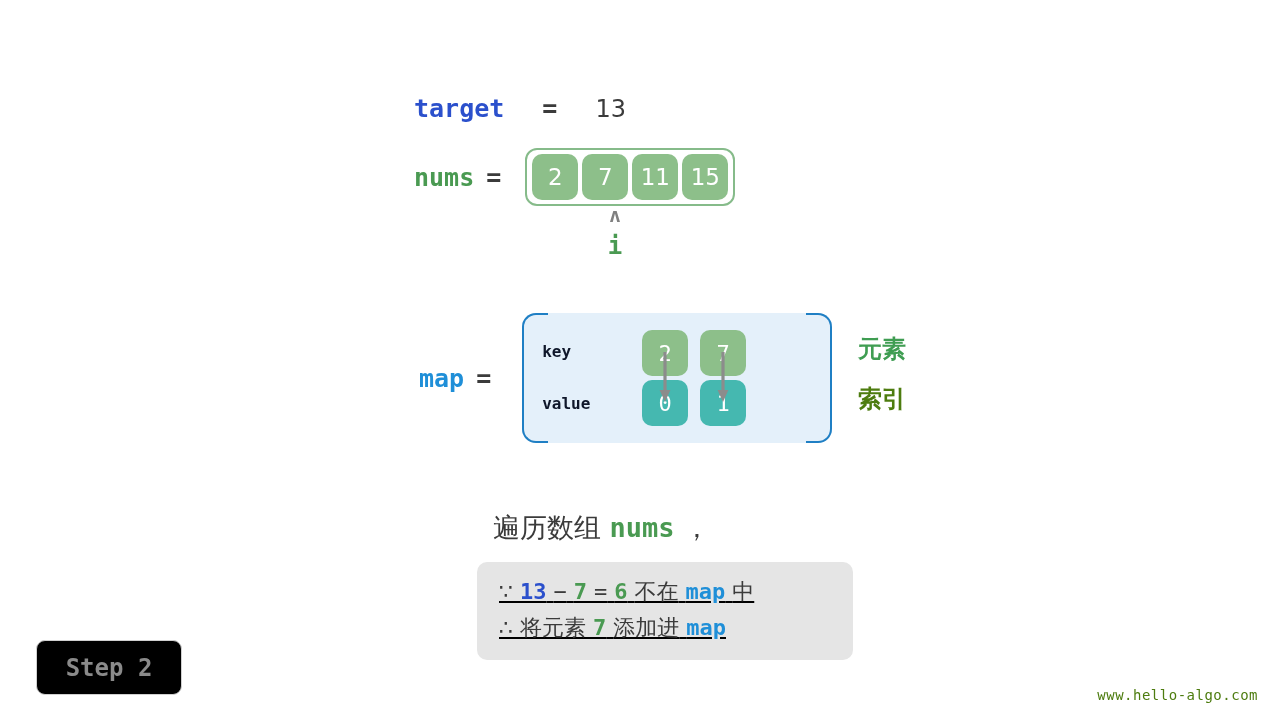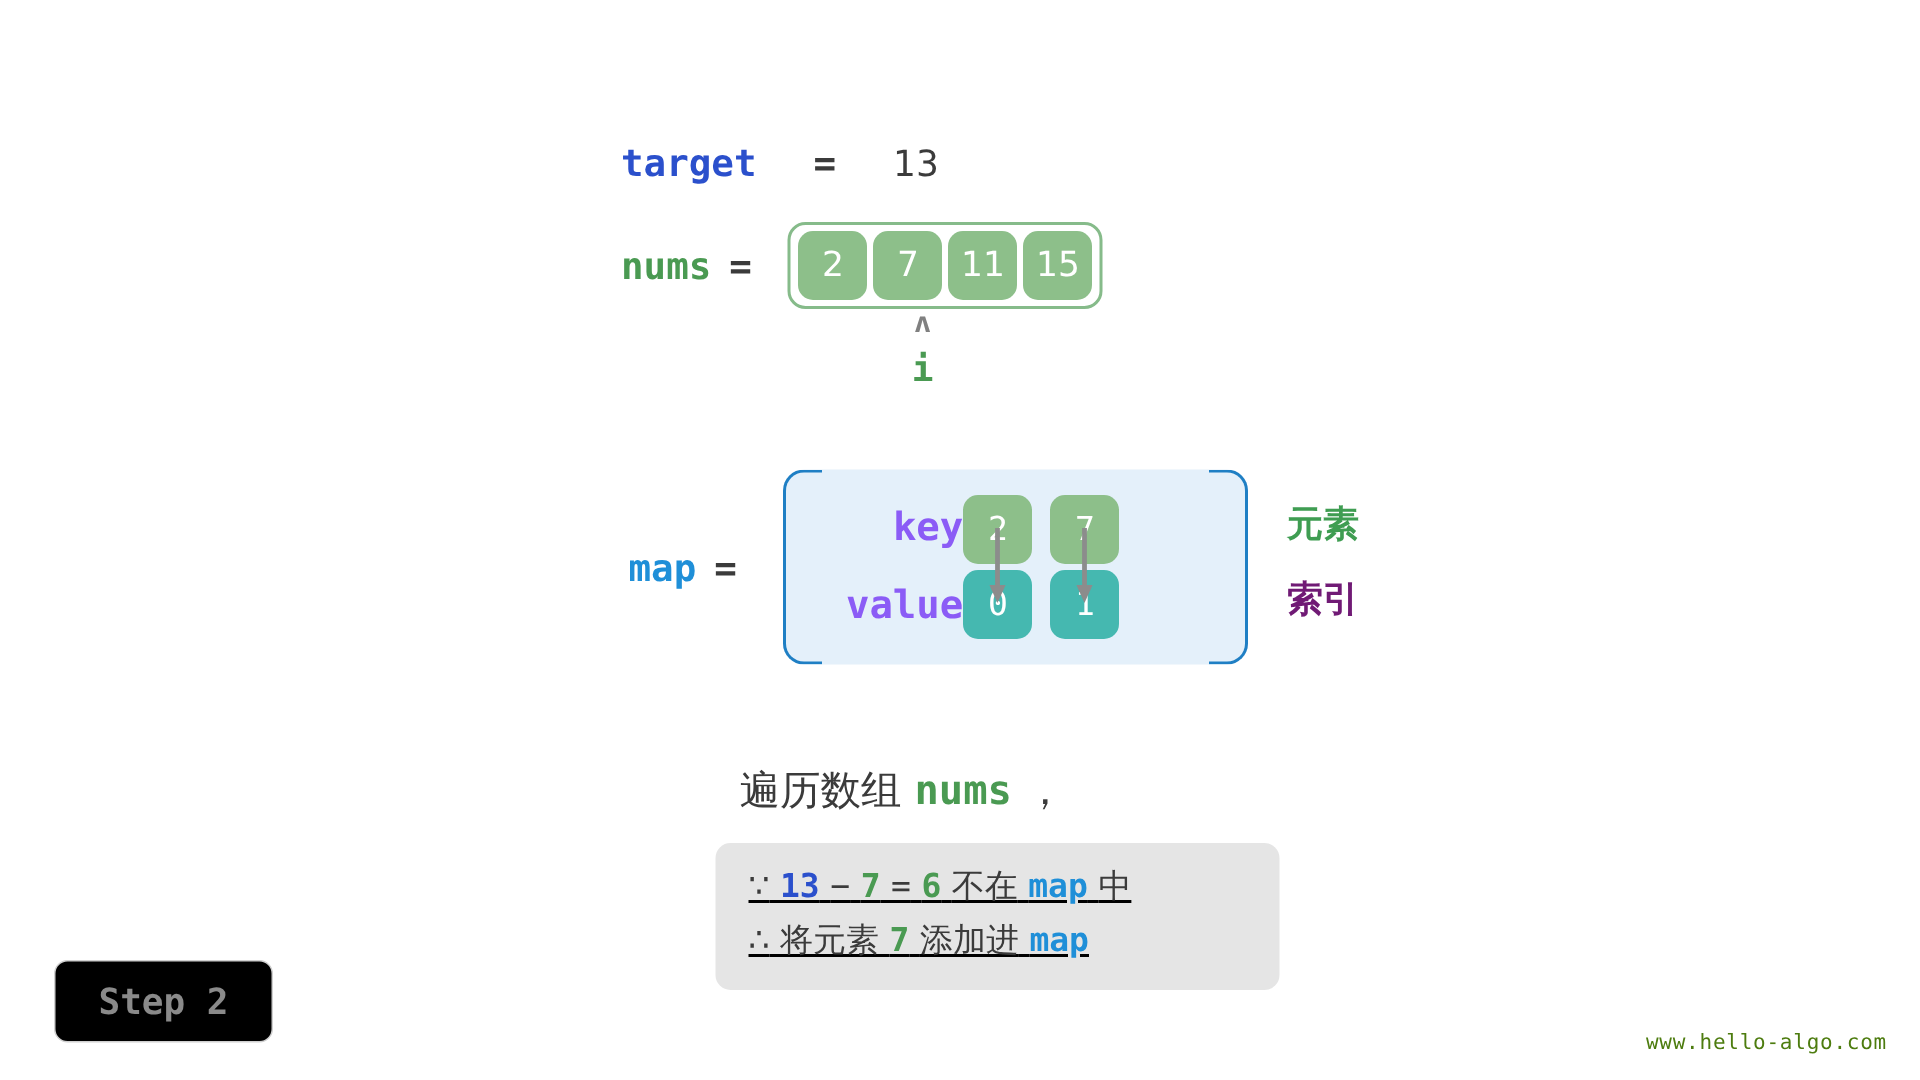--- a/index.html
+++ b/index.html
@@ -172,24 +172,24 @@
     width: 120px;
     padding-left: 20px;
     box-sizing: border-box;
     display: flex;
     flex-direction: column;
     justify-content: center;
     gap: 18px;
   }
   .map-rowlabel {
     font-family: "DejaVu Sans Mono", monospace;
-    font-size: 26px;
-    font-weight: bold;
-    color: #8b5cf6;
-    text-align: right;
+    font-size: 16px;
+    font-weight: bold;
+    color: #0f172a;
+    text-align: left;
     line-height: 34px;
   }
   #map-pairs {
     display: flex;
     gap: 12px;
   }
   .map-pair {
     position: relative;
     display: flex;
     flex-direction: column;
@@ -238,21 +238,21 @@
     gap: 22px;
   }
   .annot {
     font-family: "DejaVu Sans", sans-serif;
     font-size: 24px;
     font-weight: bold;
     line-height: 28px;
     text-align: center;
   }
   .annot.elem { color: #3f9d52; }
-  .annot.idx  { color: #701a75; }
+  .annot.idx  { color: #4d7c0f; }
 
   
   #caption-line {
     position: absolute;
     left: 493px;
     top: 513px;
     font-family: "DejaVu Sans", sans-serif;
     font-size: 27px;
     color: #3b3b3b;
     white-space: pre;

